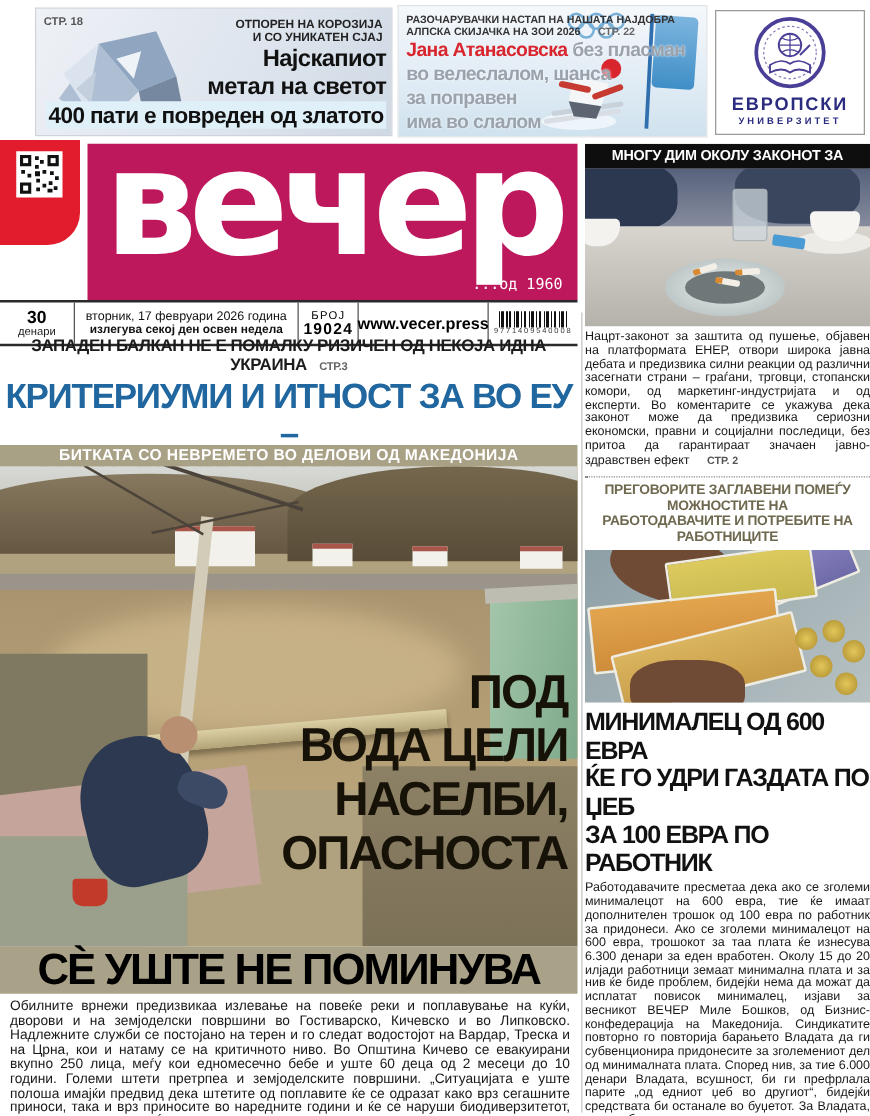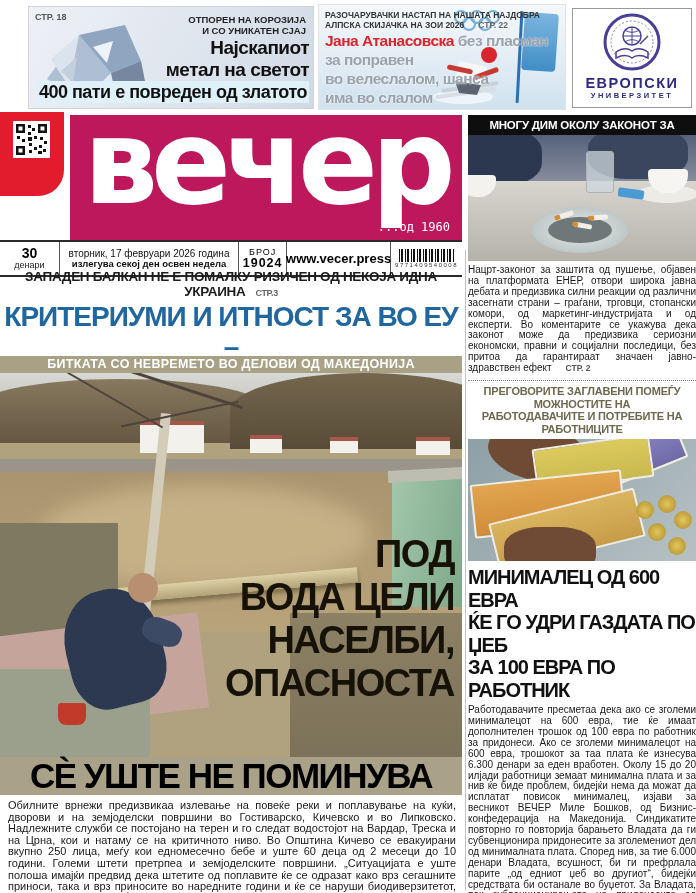--- a/index.html
+++ b/index.html
@@ -172,22 +172,22 @@
       <circle cx="60" cy="14" r="8" fill="#d9252e"></circle>
       <rect x="18" y="26" width="26" height="5" rx="2.5" fill="#c63a32" transform="rotate(12 31 28)"></rect>
       <rect x="44" y="30" width="26" height="5" rx="2.5" fill="#c63a32" transform="rotate(-20 57 32)"></rect>
     </svg>
     <div class="kick">
       <div>РАЗОЧАРУВАЧКИ НАСТАП НА НАШАТА НАЈДОБРА</div>
       <div><span>АЛПСКА СКИЈАЧКА НА ЗОИ 2026</span><span class="pg">СТР. 22</span></div>
     </div>
     <div class="hl">
       <div><span class="name">Јана Атанасовска</span><span class="rest"> без пласман</span></div>
+      <div class="rest">во велеслалом, шанса</div>
       <div class="rest">за поправен</div>
-      <div class="rest">во велеслалом, шанса</div>
       <div class="rest">има во слалом</div>
     </div>
   </div>
 
   <div class="ad ad-uni">
     <svg class="emblem" width="60" height="60" viewBox="0 0 60 60">
       <circle cx="30" cy="30" r="27" fill="none" stroke="#4a3f96" stroke-width="3"></circle>
       <circle cx="30" cy="30" r="21" fill="none" stroke="#8a7ab8" stroke-width="1" stroke-dasharray="2 2"></circle>
       <circle cx="30" cy="24" r="9" fill="none" stroke="#4a3f96" stroke-width="1.5"></circle>
       <path d="M21 24 h18 M30 15 v18 M23 18 c4 3 10 3 14 0 M23 30 c4 -3 10 -3 14 0" stroke="#4a3f96" stroke-width="1" fill="none"></path>

